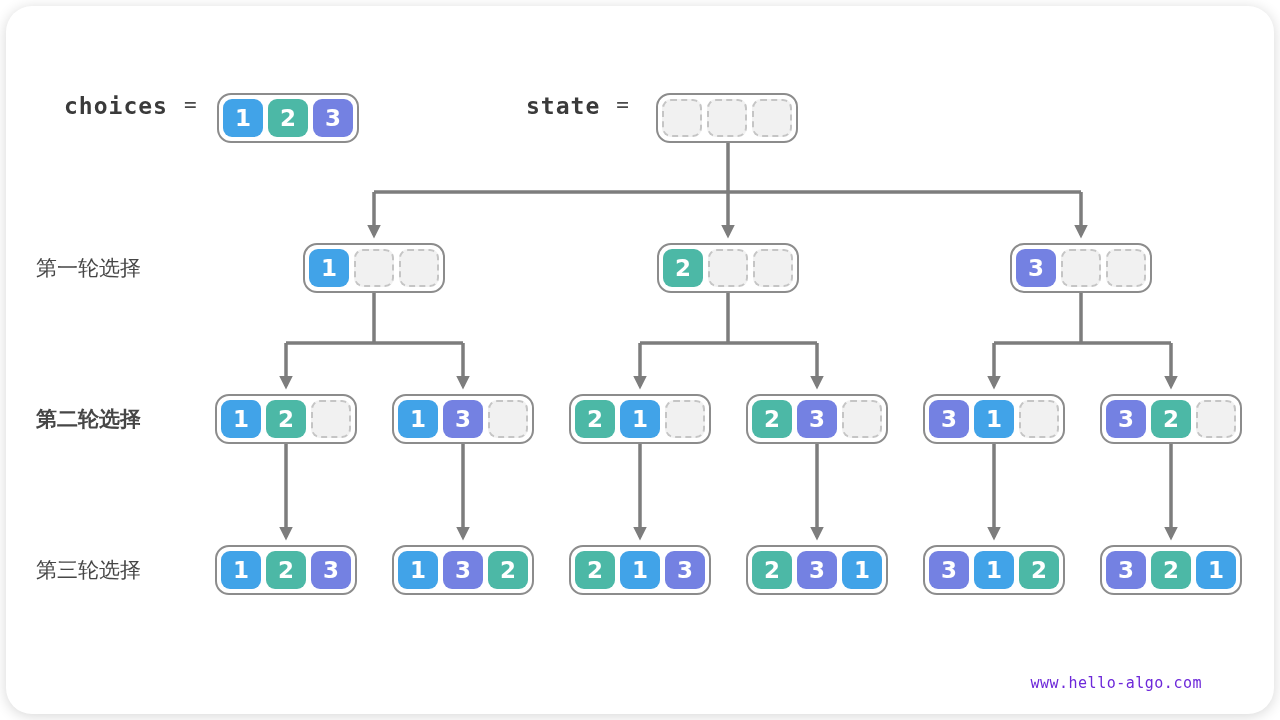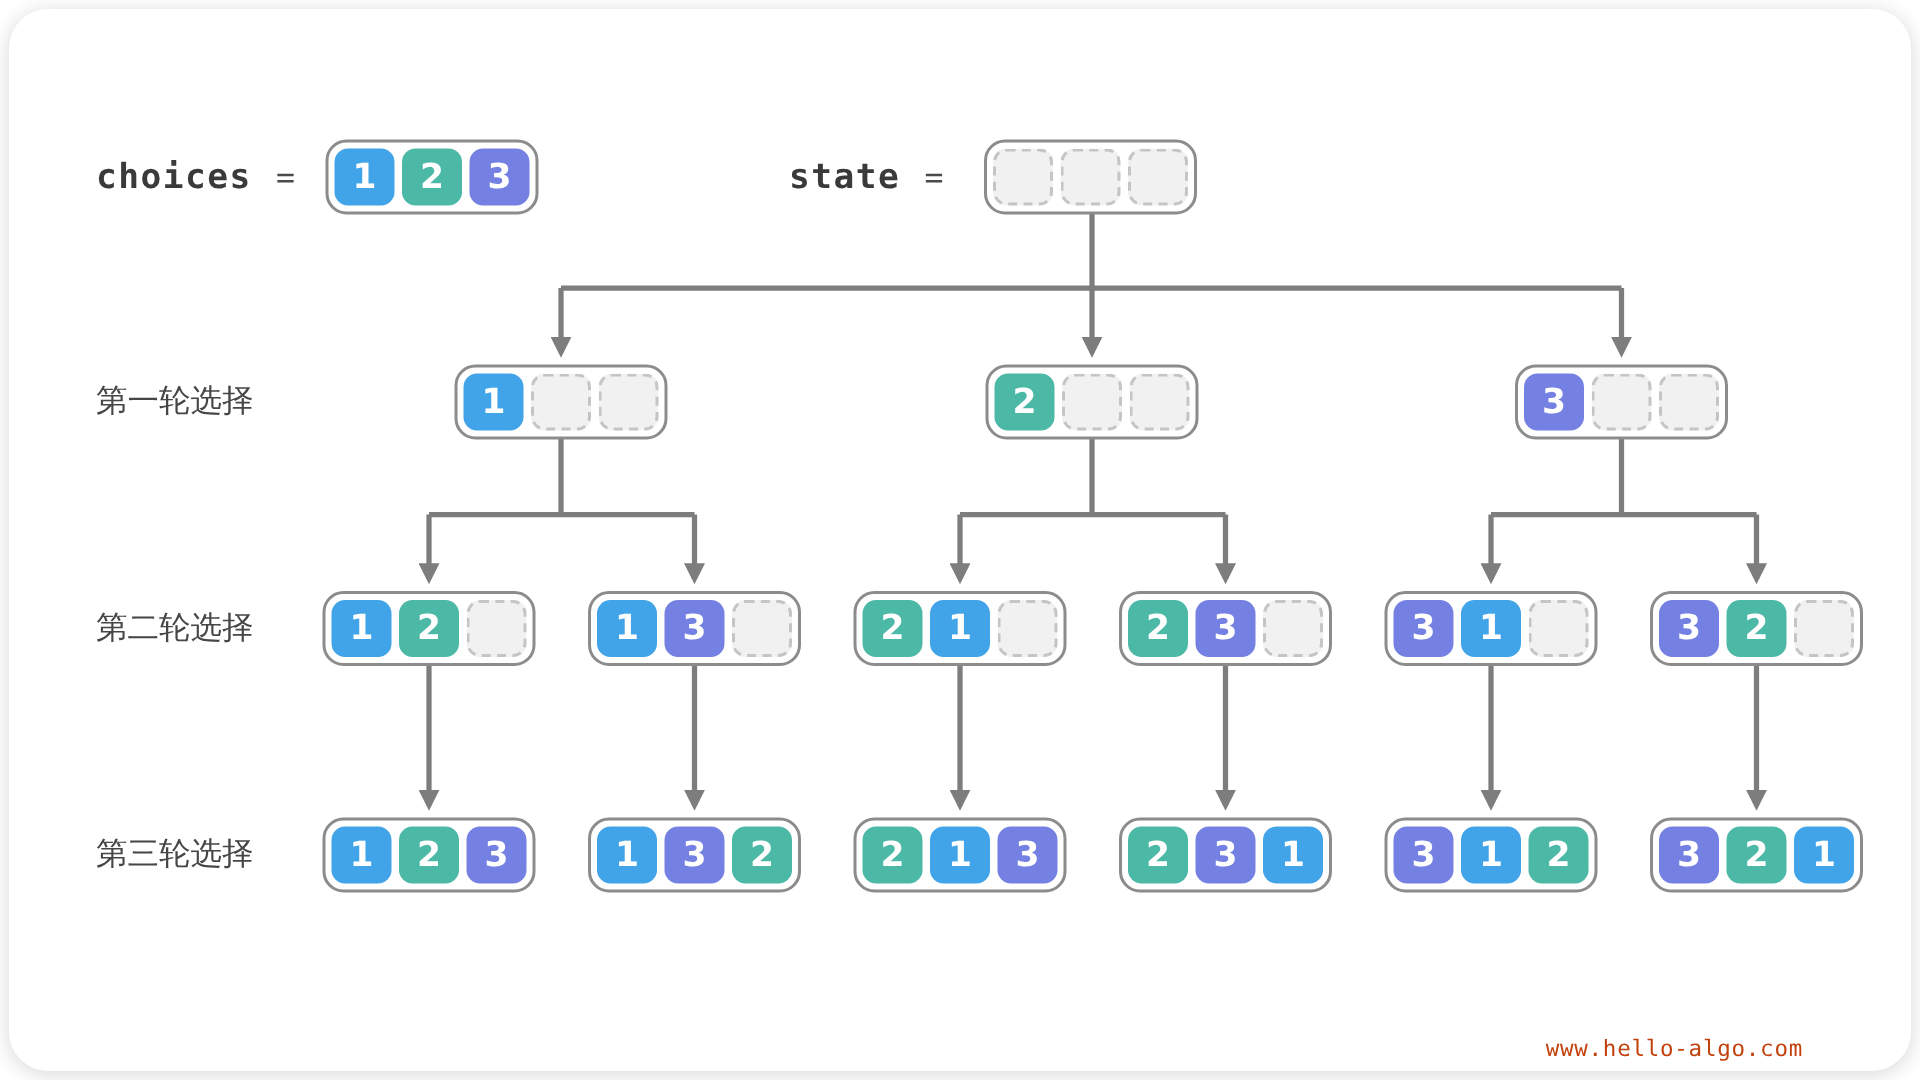--- a/index.html
+++ b/index.html
@@ -11,21 +11,21 @@
     left: 6px; top: 6px;
     width: 1268px; height: 708px;
     background: #ffffff;
     border-radius: 26px;
     box-shadow: 0 2px 14px rgba(0,0,0,0.16);
   }
 
   .legend-group {
     position: absolute;
     top: 87px; height: 50px;
-    display: flex; align-items: center;
+    display: flex; align-items: flex-start;
   }
   .legend-label {
     font-family: "DejaVu Sans Mono", monospace;
     font-weight: 700;
     font-size: 23px;
     color: #3a3a3a;
     letter-spacing: 1px;
   }
   .legend-eq {
     font-family: "DejaVu Sans Mono", monospace;
@@ -64,37 +64,36 @@
 
   .round-label {
     position: absolute;
     left: 30px;
     height: 50px;
     line-height: 50px;
     font-size: 21px;
     font-weight: 500;
     color: #464646;
     white-space: nowrap;
-    margin-left: 28px;
   }
 
   .connectors {
     position: absolute;
     left: 0; top: 0;
     width: 1280px; height: 720px;
     pointer-events: none;
   }
 
   .watermark {
     position: absolute;
     right: 72px;
-    bottom: 6px;
+    bottom: 22px;
     font-family: "DejaVu Sans Mono", monospace;
     font-size: 15px;
-    color: #c2410c;
+    color: #6d28d9;
     letter-spacing: 0.5px;
   }
 </style>
 </head>
 <body>
 
 <div class="panel">
 
   <div class="legend-group" style="left:58px;">
     <span class="legend-label">choices</span>
@@ -159,21 +158,21 @@
       <div class="node" style="left: 651px; top: 237px;">
         <div class="cell" style="background: rgb(76, 184, 166);">2</div>
         <div class="cell empty"></div>
         <div class="cell empty"></div>
       </div>
       <div class="node" style="left: 1004px; top: 237px;">
         <div class="cell" style="background: rgb(116, 129, 226);">3</div>
         <div class="cell empty"></div>
         <div class="cell empty"></div>
       </div>
-      <div class="round-label" style="top: 388px;">第二轮选择</div>
+      <div class="round-label" style="top: 388px; font-weight: bold;">第二轮选择</div>
       <div class="node" style="left: 209px; top: 388px;">
         <div class="cell" style="background: rgb(65, 163, 232);">1</div>
         <div class="cell" style="background: rgb(76, 184, 166);">2</div>
         <div class="cell empty"></div>
       </div>
       <div class="node" style="left: 386px; top: 388px;">
         <div class="cell" style="background: rgb(65, 163, 232);">1</div>
         <div class="cell" style="background: rgb(116, 129, 226);">3</div>
         <div class="cell empty"></div>
       </div>

